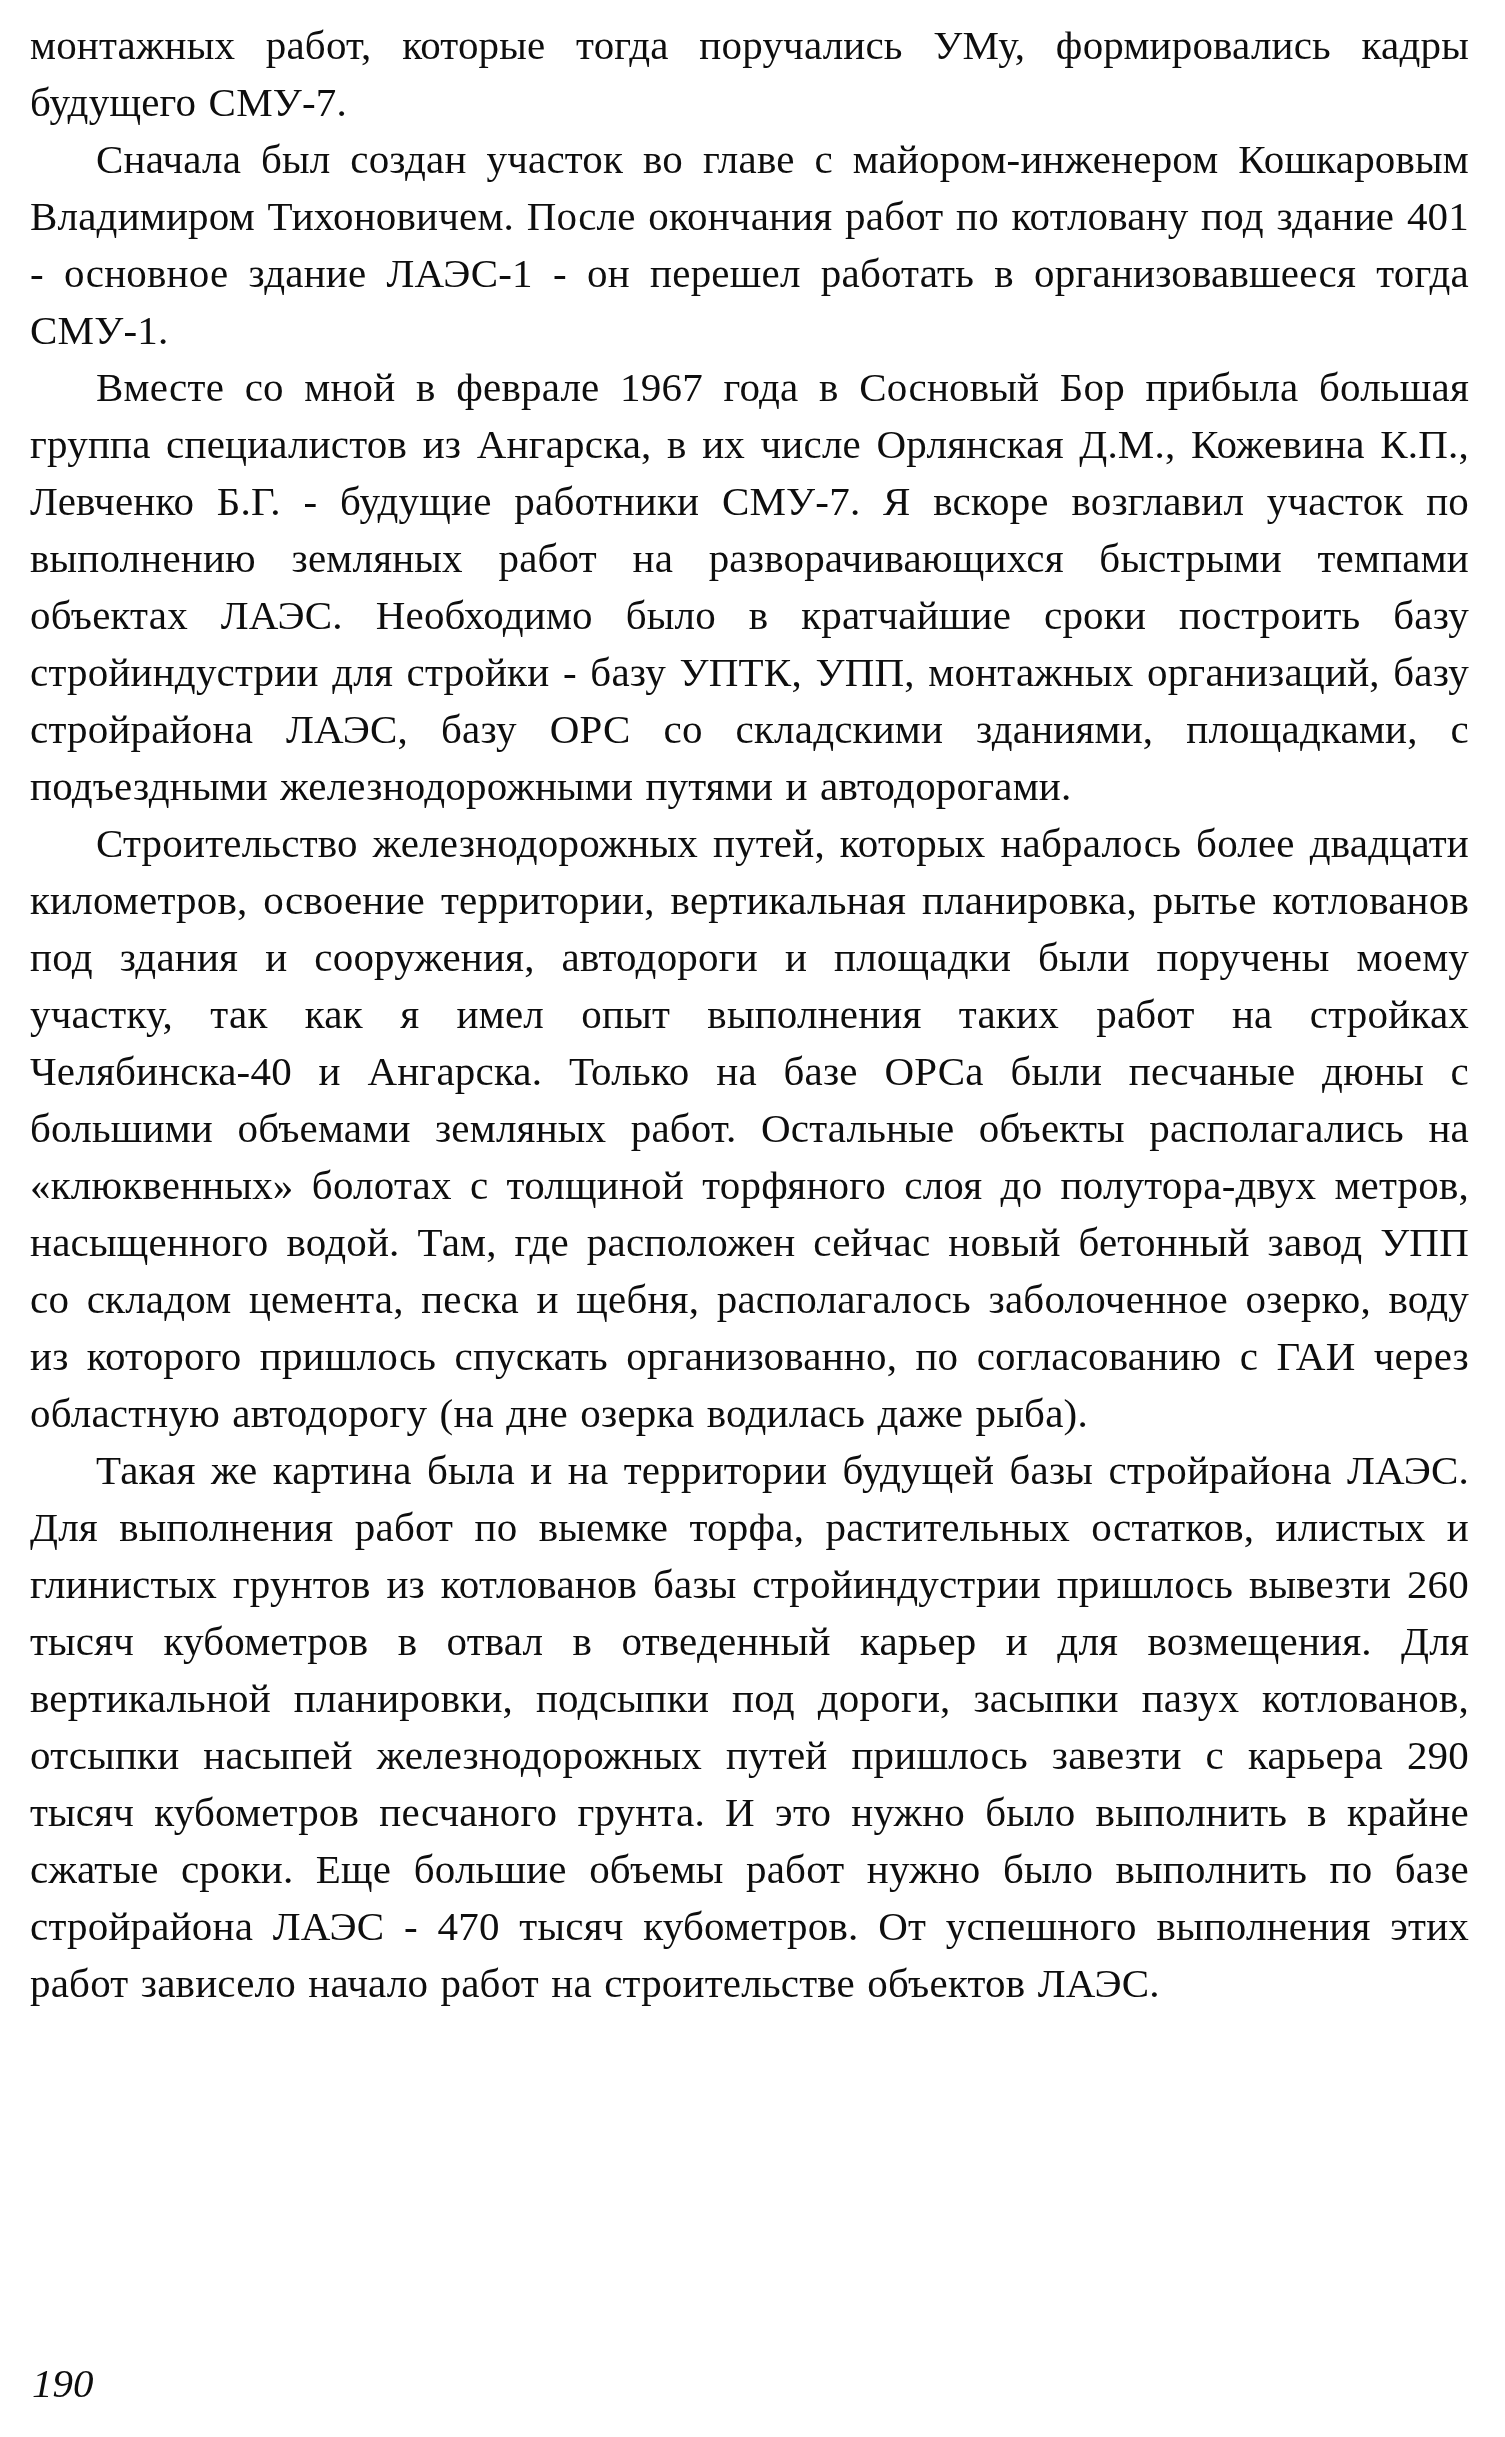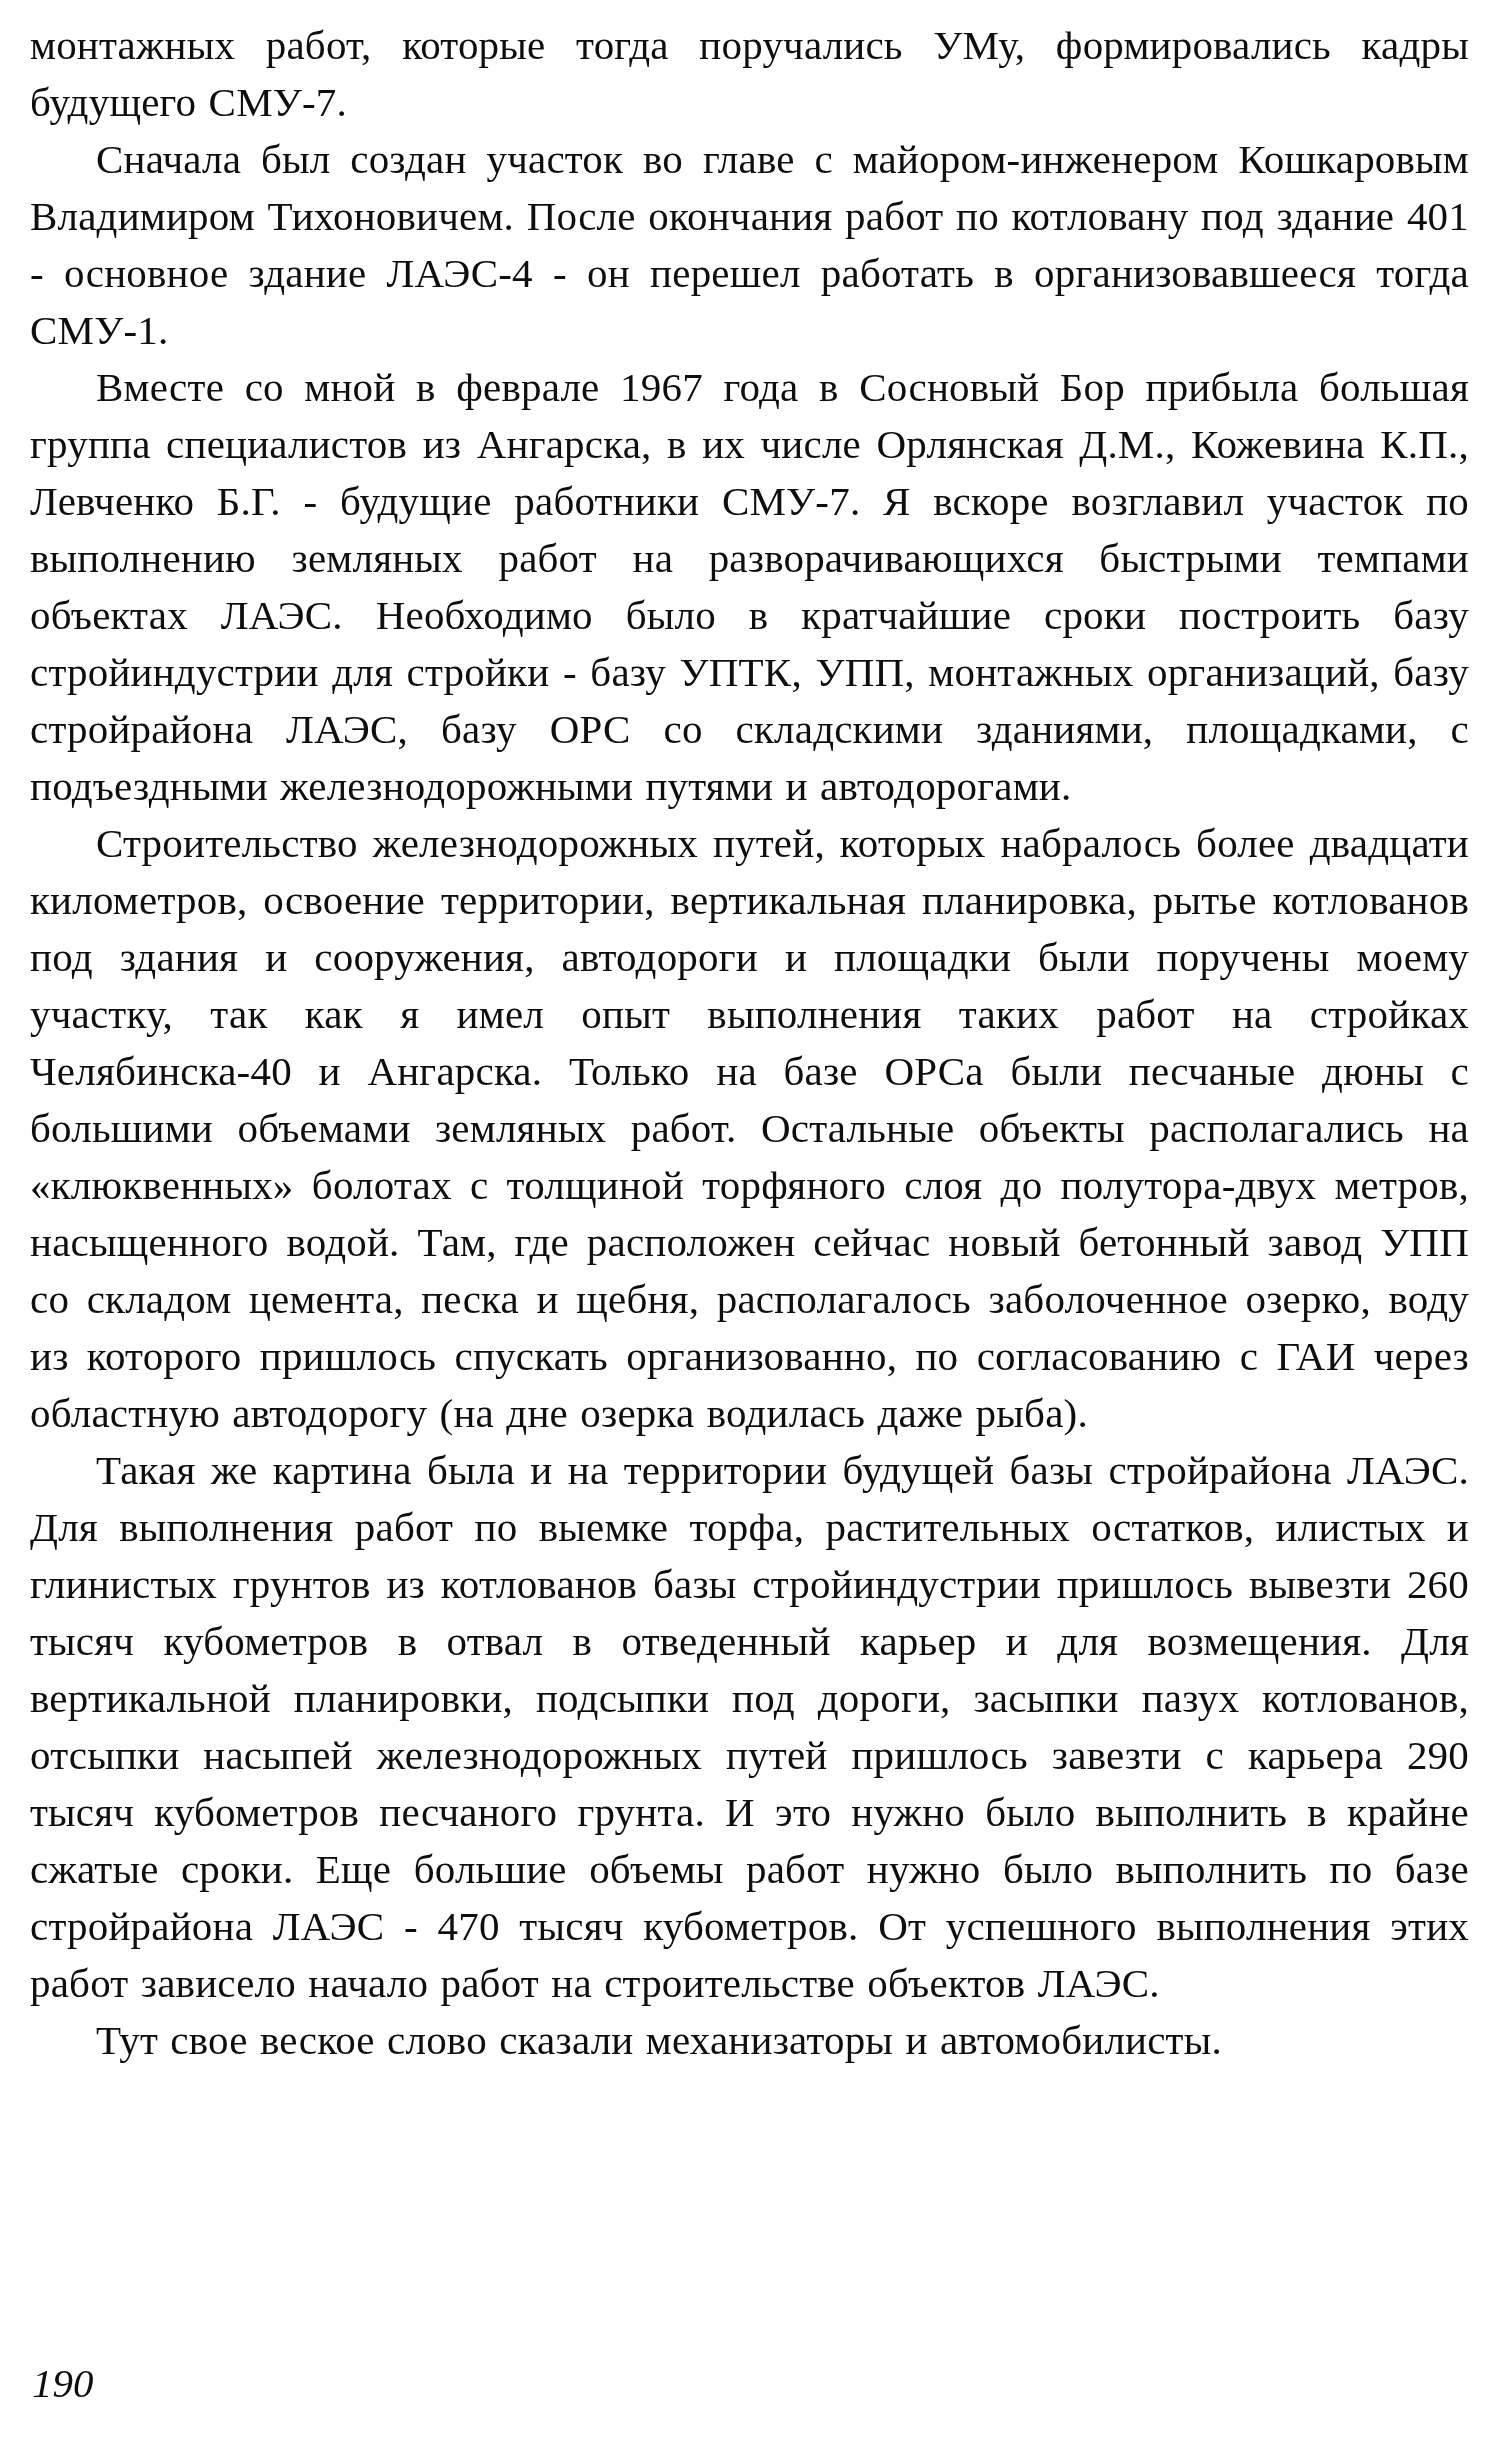--- a/index.html
+++ b/index.html
@@ -41,21 +41,20 @@
     color: #0e0e0e;
     font-style: italic;
   }
 </style>
 </head>
 <body>
 
 <div class="page">
   <div class="text-block">
     <p class="para">монтажных работ, которые тогда поручались УМу, формировались кадры будущего СМУ-7.</p>
-    <p class="para indent">Сначала был создан участок  во главе с майором-инженером Кошкаровым Владимиром Тихоновичем. После окончания работ по котловану под здание 401 - основное здание ЛАЭС-4 - он перешел работать в организовавшееся тогда СМУ-1.</p>
+    <p class="para indent">Сначала был создан участок  во главе с майором-инженером Кошкаровым Владимиром Тихоновичем. После окончания работ по котловану под здание 401 - основное здание ЛАЭС-1 - он перешел работать в организовавшееся тогда СМУ-1.</p>
     <p class="para indent">Вместе со мной в феврале 1967 года в Сосновый Бор прибыла большая группа специалистов из Ангарска, в их числе Орлянская Д.М., Кожевина К.П., Левченко Б.Г. - будущие работники СМУ-7. Я вскоре возглавил участок по выполнению земляных работ на разворачивающихся быстрыми темпами объектах ЛАЭС. Необходимо было в кратчайшие сроки построить базу стройиндустрии для стройки - базу УПТК, УПП, монтажных организаций, базу стройрайона ЛАЭС, базу ОРС со складскими зданиями, площадками, с подъездными железнодорожными путями и автодорогами.</p>
     <p class="para indent">Строительство железнодорожных путей, которых набралось более двадцати километров, освоение территории, вертикальная планировка, рытье котлованов под здания и сооружения, автодороги и площадки были поручены моему участку, так как я имел опыт выполнения таких работ на стройках Челябинска-40 и Ангарска. Только на базе ОРСа были песчаные дюны с большими объемами земляных работ. Остальные объекты располагались на «клюквенных» болотах с толщиной торфяного слоя до полутора-двух метров, насыщенного водой. Там, где расположен сейчас новый бетонный завод УПП со складом цемента, песка и щебня, располагалось заболоченное озерко, воду из которого пришлось спускать организованно, по согласованию с ГАИ через областную автодорогу (на дне озерка водилась даже рыба).</p>
     <p class="para indent">Такая же картина была и на территории будущей базы стройрайона ЛАЭС. Для выполнения работ по выемке торфа, растительных остатков, илистых и глинистых грунтов из котлованов базы стройиндустрии пришлось вывезти 260 тысяч кубометров в отвал в отведенный карьер и для возмещения. Для вертикальной планировки, подсыпки под дороги, засыпки пазух котлованов, отсыпки насыпей железнодорожных путей пришлось завезти с карьера 290 тысяч кубометров песчаного грунта. И это нужно было выполнить в крайне сжатые сроки. Еще большие объемы работ нужно было выполнить по базе стройрайона ЛАЭС - 470 тысяч кубометров. От успешного выполнения этих работ зависело начало работ на строительстве объектов ЛАЭС.</p>
-    <p class="para indent">Тут свое веское слово сказали механизаторы и автомобилисты.</p>
   </div>
   <div class="page-number">190</div>
 </div>
 
 
 </body></html>

